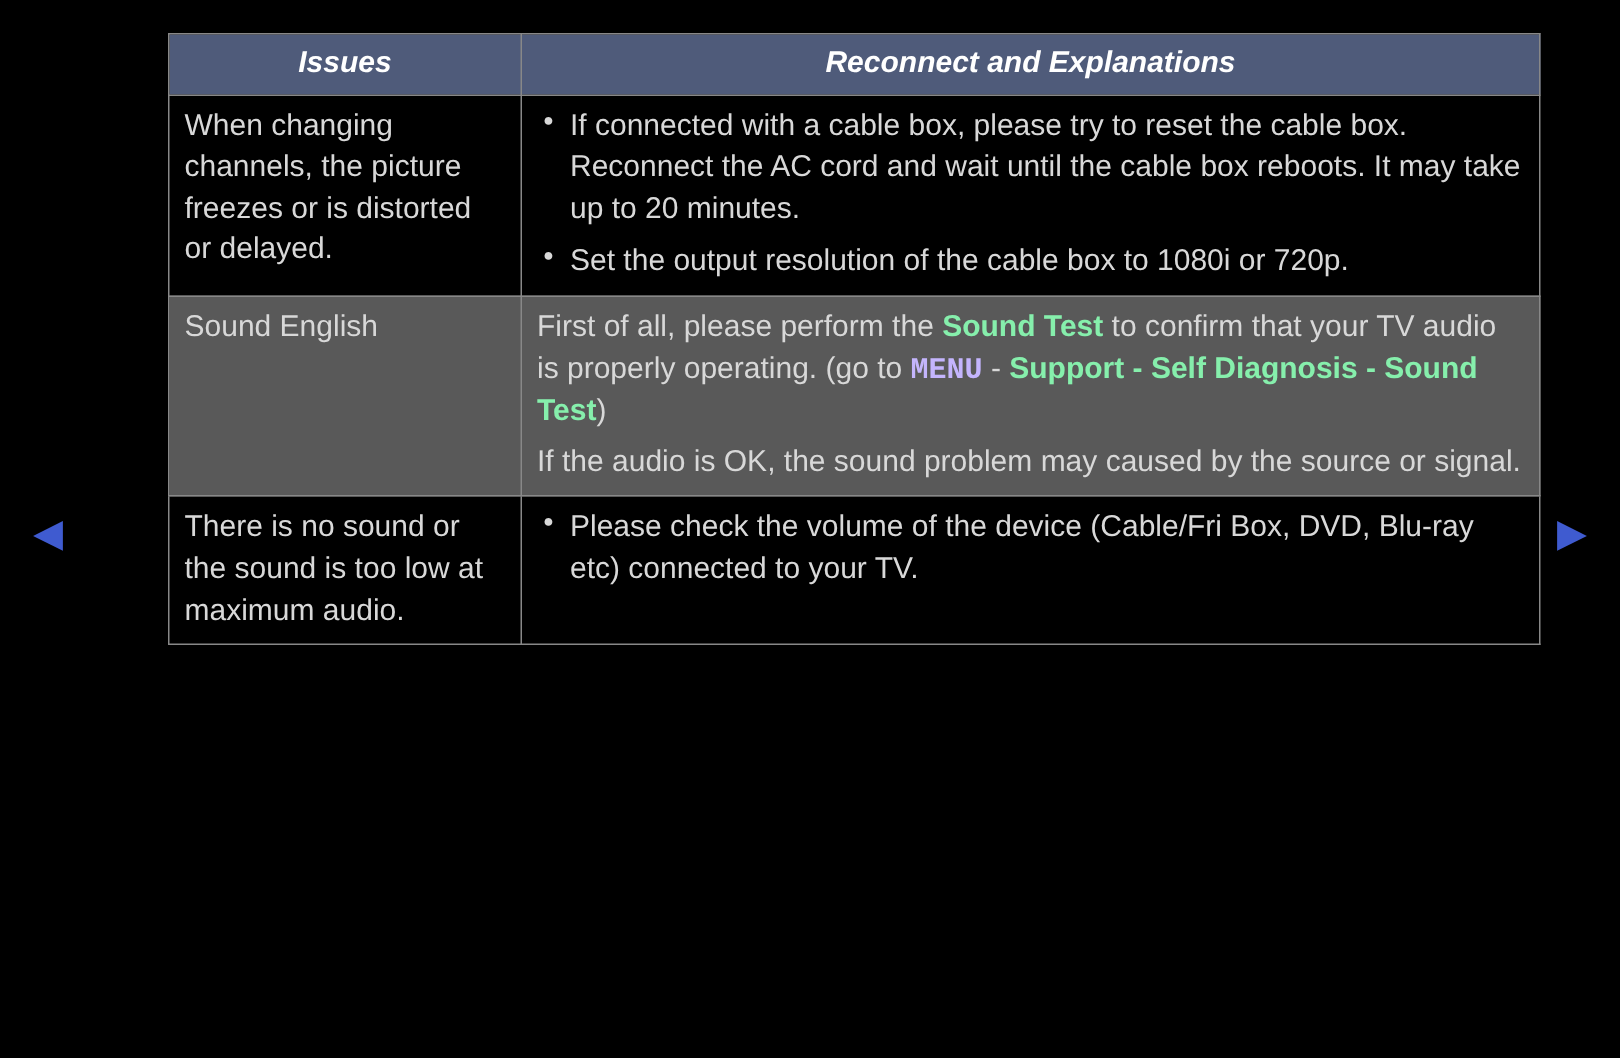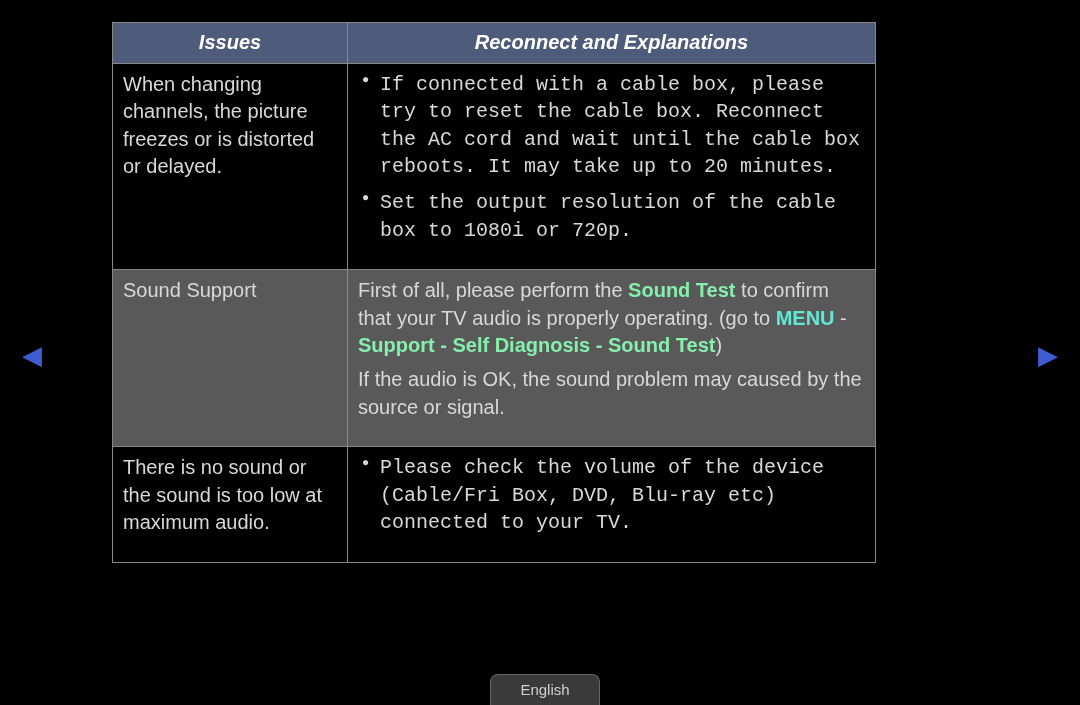--- a/index.html
+++ b/index.html
@@ -14,21 +14,21 @@
   }
   .page {
     position: relative;
     width: 1080px;
     height: 705px;
   }
   .table-wrap {
     position: absolute;
     left: 112px;
     top: 22px;
-    width: 764px;
+    width: 915px;
   }
   table.tshoot {
     border-collapse: collapse;
     width: 100%;
     font-size: 20px;
     line-height: 1.38;
   }
   table.tshoot th, table.tshoot td {
     border: 1px solid #888888;
     vertical-align: top;
@@ -36,47 +36,46 @@
   }
   table.tshoot th {
     background: #4f5b7a;
     color: #ffffff;
     font-weight: 700;
     font-style: italic;
     text-align: center;
     padding: 6px 8px;
   }
   table.tshoot td {
-    padding: 7px 10px 25px 10px;
+    padding: 7px 10px 8px 10px;
     color: #d8d8d8;
   }
   .col-issues { width: 235px; }
   .grey-row td { background: #595959; }
   ul.bullets {
     list-style: none;
     margin: 0;
     padding: 0;
-    font-family: Liberation Mono, monospace;
   }
   ul.bullets li {
     position: relative;
     padding-left: 22px;
     margin: 0 0 8px 0;
   }
   ul.bullets li:last-child { margin-bottom: 0; }
   ul.bullets li::before {
     content: "\25CF";
     position: absolute;
     left: 4px;
     top: 1px;
     font-size: 12px;
     color: #d8d8d8;
   }
   .accent { color: #86efac; font-weight: 700; }
-  .bold   { color: #5eead4; font-weight: 700; }
+  .bold   { color: #c4b5fd; font-weight: 700; font-family: Liberation Mono, monospace; }
 
   .nav-arrow {
     position: absolute;
     top: 340px;
     font-size: 26px;
     color: #3f5bd0;
     user-select: none;
   }
   .nav-left  { left: 22px; }
   .nav-right { right: 22px; }
@@ -117,21 +116,21 @@
       <tr>
         <td>When changing channels, the picture freezes or is distorted or delayed.</td>
         <td>
           <ul class="bullets">
             <li>If connected with a cable box, please try to reset the cable box. Reconnect the AC cord and wait until the cable box reboots. It may take up to 20 minutes.</li>
             <li>Set the output resolution of the cable box to 1080i or 720p.</li>
           </ul>
         </td>
       </tr>
       <tr class="grey-row">
-        <td>Sound Support</td>
+        <td>Sound English</td>
         <td>
           <div>
             <span>First of all, please perform the </span><span class="accent">Sound Test</span><span> to confirm that your TV audio is properly operating. (go to </span><span class="bold">MENU</span><span> - </span><span class="accent">Support - Self Diagnosis - Sound Test</span><span>)</span>
           </div>
           <div style="height:6px"></div>
           <div>If the audio is OK, the sound problem may caused by the source or signal.</div>
         </td>
       </tr>
       <tr>
         <td>There is no sound or the sound is too low at maximum audio.</td>
@@ -141,15 +140,14 @@
           </ul>
         </td>
       </tr>
     </tbody>
       </table>
   </div>
 
   <div class="nav-arrow nav-left">◀</div>
   <div class="nav-arrow nav-right">▶</div>
 
-  <div class="lang-tab">English</div>
 
 </div>
 
 </body></html>

